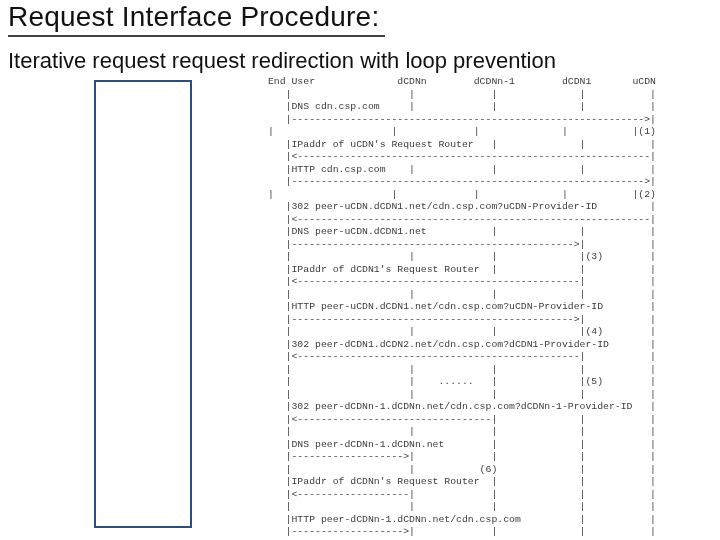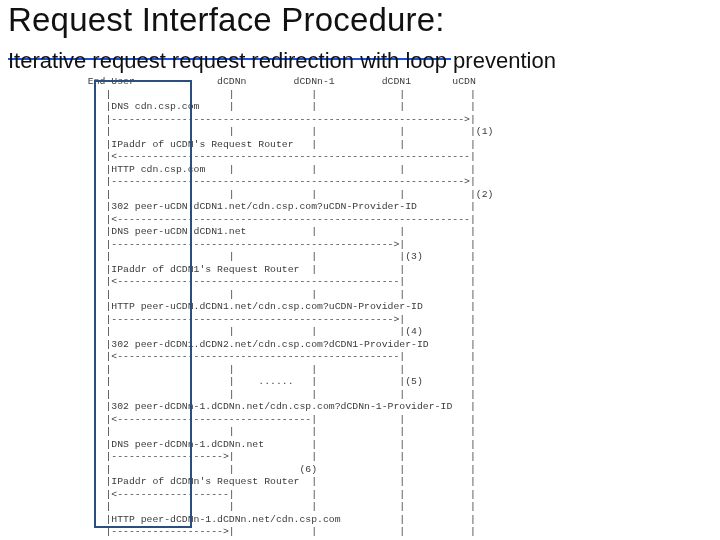--- a/index.html
+++ b/index.html
@@ -15,45 +15,46 @@
   .slide {
     position: relative;
     width: 720px;
     height: 540px;
     box-sizing: border-box;
   }
   .title {
     position: absolute;
     left: 8px;
     top: 2px;
-    font-size: 33px;
+    font-size: 28px;
     font-weight: 400;
     letter-spacing: 0.2px;
-    border-bottom: 2px solid #1d4ed8;
-    padding: 0 6px 20px 0;
+    border-bottom: 2px solid #404040;
+    padding: 0 6px 2px 0;
     line-height: 1.1;
   }
   .subtitle {
     position: absolute;
     left: 8px;
     top: 48px;
     font-size: 22px;
     font-weight: 400;
   }
   .diagram {
     position: absolute;
-    left: 76px;
+    left: 100px;
     top: 76px;
     width: 556px;
     height: 450px;
     font-family: "Courier New", Courier, monospace;
     font-size: 9.8px;
     line-height: 12.5px;
     white-space: pre;
     color: #3b3b3b;
+    text-align: right;
   }
   .highlight-box {
     position: absolute;
     border: 2px solid #2b4f7a;
     background: transparent;
     pointer-events: none;
   }
 </style>
 </head>
 <body>

